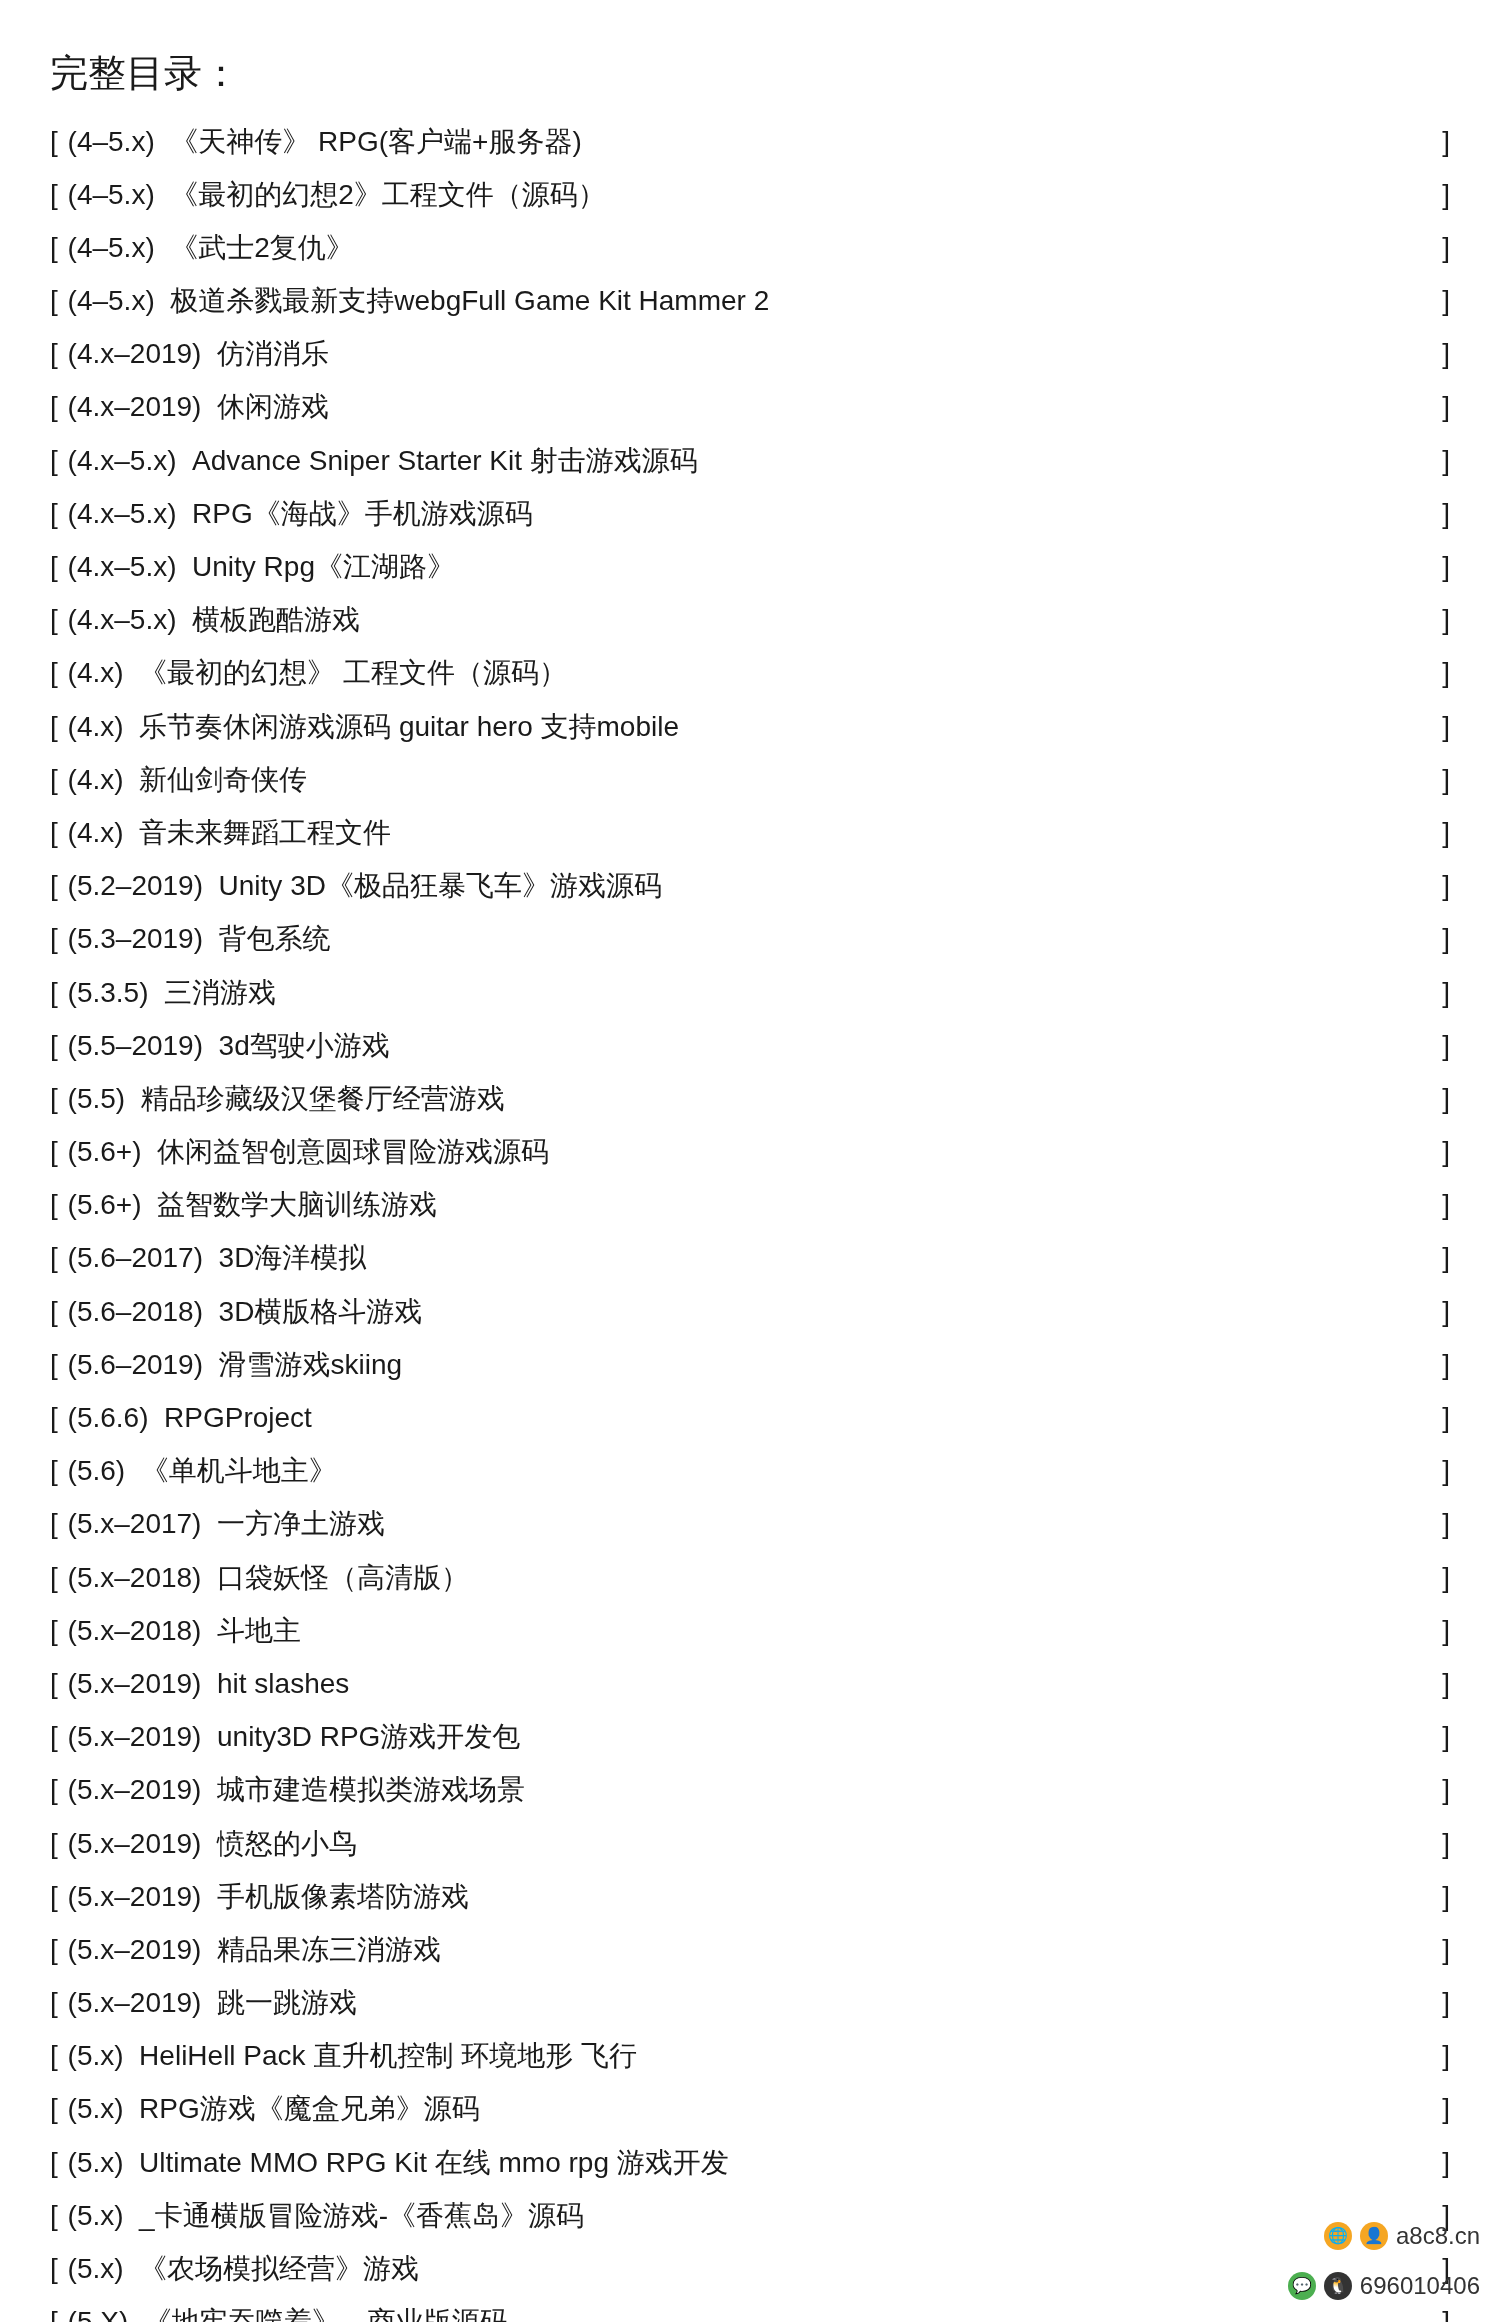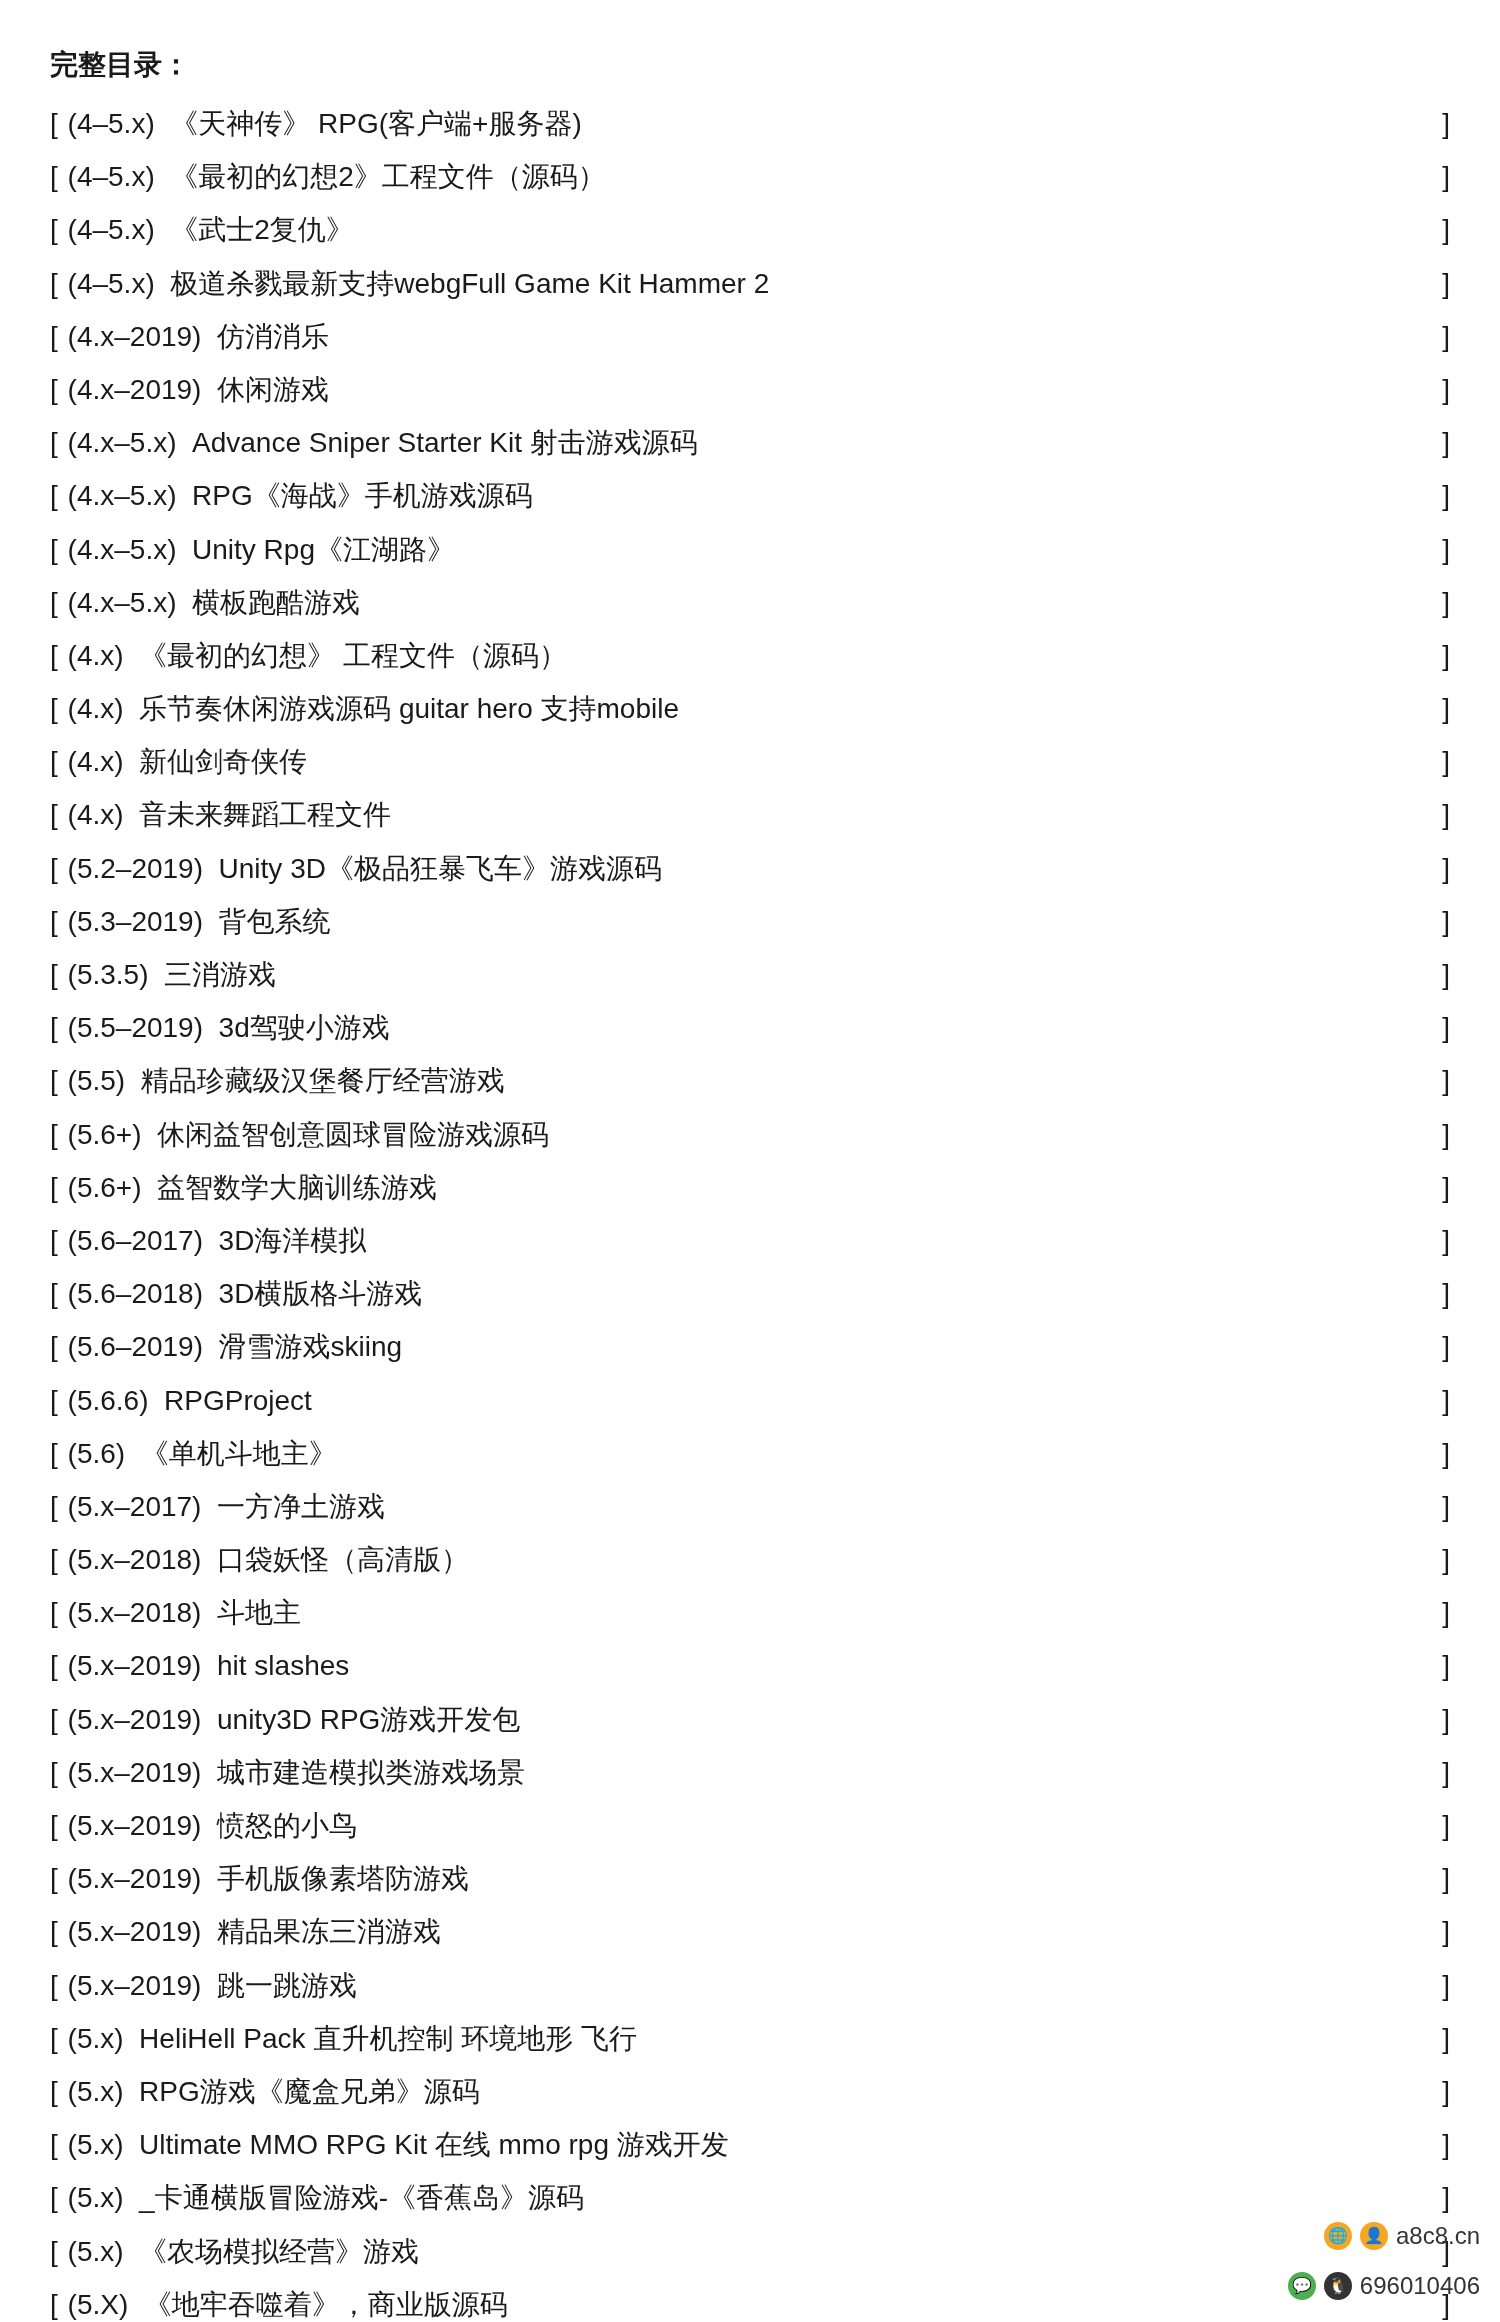--- a/index.html
+++ b/index.html
@@ -14,22 +14,22 @@
       font-size: 28px;
       color: #1a1a1a;
       width: 1500px;
       min-height: 2322px;
       position: relative;
       padding: 40px 50px 120px 50px;
       line-height: 1.75;
     }
 
     .title-line {
-      font-size: 28px;
-      font-weight: bold;
+      font-size: 38px;
+      font-weight: normal;
       margin-bottom: 8px;
     }
 
     .list-item {
       display: flex;
       align-items: baseline;
       line-height: 1.9;
     }
 
     .bracket-left {

